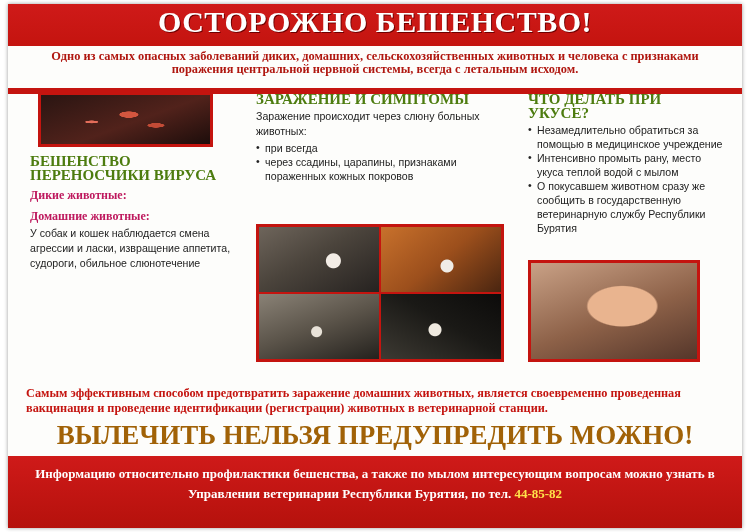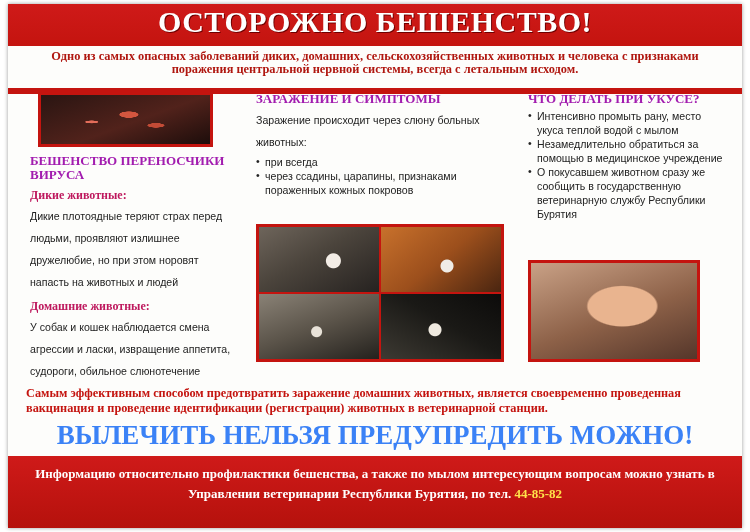--- a/index.html
+++ b/index.html
@@ -92,38 +92,38 @@
     width: 175px;
     height: 55px;
     margin-left: 8px;
     background:
       radial-gradient(ellipse at 30% 55%, #e36d5a 0 6px, rgba(0,0,0,0) 7px),
       radial-gradient(ellipse at 52% 40%, #d4563f 0 9px, rgba(0,0,0,0) 10px),
       radial-gradient(ellipse at 68% 62%, #c24b36 0 8px, rgba(0,0,0,0) 9px),
       linear-gradient(160deg,#2a1512 0%, #51221b 55%, #1d0d0b 100%);
   }
   .hdr-red {
-    color: #a21caf;
-    font-weight: bold;
-    font-size: 13px;
+    color: #4d7c0f;
+    font-weight: bold;
+    font-size: 15px;
     line-height: 14px;
     margin: 7px 0 3px 0;
     font-family: "Liberation Serif", serif;
   }
   .hdr-black {
     color: #be185d;
     font-weight: bold;
     font-size: 12px;
     margin: 6px 0 2px 0;
     font-family: "Liberation Serif", serif;
   }
   .para {
     color: #222;
     font-size: 10.6px;
-    line-height: 22px;
+    line-height: 15px;
     font-family: "Liberation Sans", sans-serif;
   }
   .col-mid {
     position: absolute;
     left: 248px;
     top: 0;
     width: 258px;
   }
   .col-right {
     position: absolute;
@@ -211,21 +211,21 @@
     font-size: 12.3px;
     line-height: 15px;
     font-family: "Liberation Serif", serif;
   }
   .big-black {
     position: absolute;
     left: 0;
     top: 416px;
     width: 734px;
     text-align: center;
-    color: #3b82f6;
+    color: #a16207;
     font-weight: bold;
     font-size: 27px;
     letter-spacing: 0px;
     font-family: "Liberation Serif", serif;
   }
   .bottom-band {
     position: absolute;
     left: 0;
     top: 452px;
     width: 734px;
@@ -264,39 +264,38 @@
     <div class="red-rule" style="top:84px;"></div>
 
     <div class="body-area">
 
       <div class="col-left">
         <div class="photo" id="photo-virus">
           
         </div>
         <div class="hdr-red">БЕШЕНСТВО ПЕРЕНОСЧИКИ ВИРУСА</div>
         <div class="hdr-black">Дикие животные:</div>
-        <div class="para">Дикие плотоядные теряют страх перед людьми, проявляют излишнее дружелюбие, но при этом норовят напасть на животных и людей</div>
         <div class="hdr-black">Домашние животные:</div>
         <div class="para">У собак и кошек наблюдается смена агрессии и ласки, извращение аппетита, судороги, обильное слюнотечение</div>
       </div>
 
       <div class="col-mid">
         <div class="hdr-red" style="margin-top:0;">ЗАРАЖЕНИЕ И СИМПТОМЫ</div>
         <div class="para">Заражение происходит через слюну больных животных:</div>
         <ul class="bullets">
           <li>при всегда</li>
           <li>через ссадины, царапины, признаками пораженных кожных покровов</li>
         </ul>
       </div>
 
       <div class="col-right">
         <div class="hdr-red" style="margin-top:0;">ЧТО ДЕЛАТЬ ПРИ УКУСЕ?</div>
         <ul class="bullets">
+          <li>Незамедлительно обратиться за помощью в медицинское учреждение</li>
           <li>Интенсивно промыть рану, место укуса теплой водой с мылом</li>
-          <li>Незамедлительно обратиться за помощью в медицинское учреждение</li>
           <li>О покусавшем животном сразу же сообщить в государственную ветеринарную службу Республики Бурятия</li>
         </ul>
       </div>
 
       <div id="photo-grid">
         <div class="cell" id="cell-wolf"></div>
         <div class="cell" id="cell-fox"></div>
         <div class="cell" id="cell-cat"></div>
         <div class="cell" id="cell-dog"></div>
       </div>

